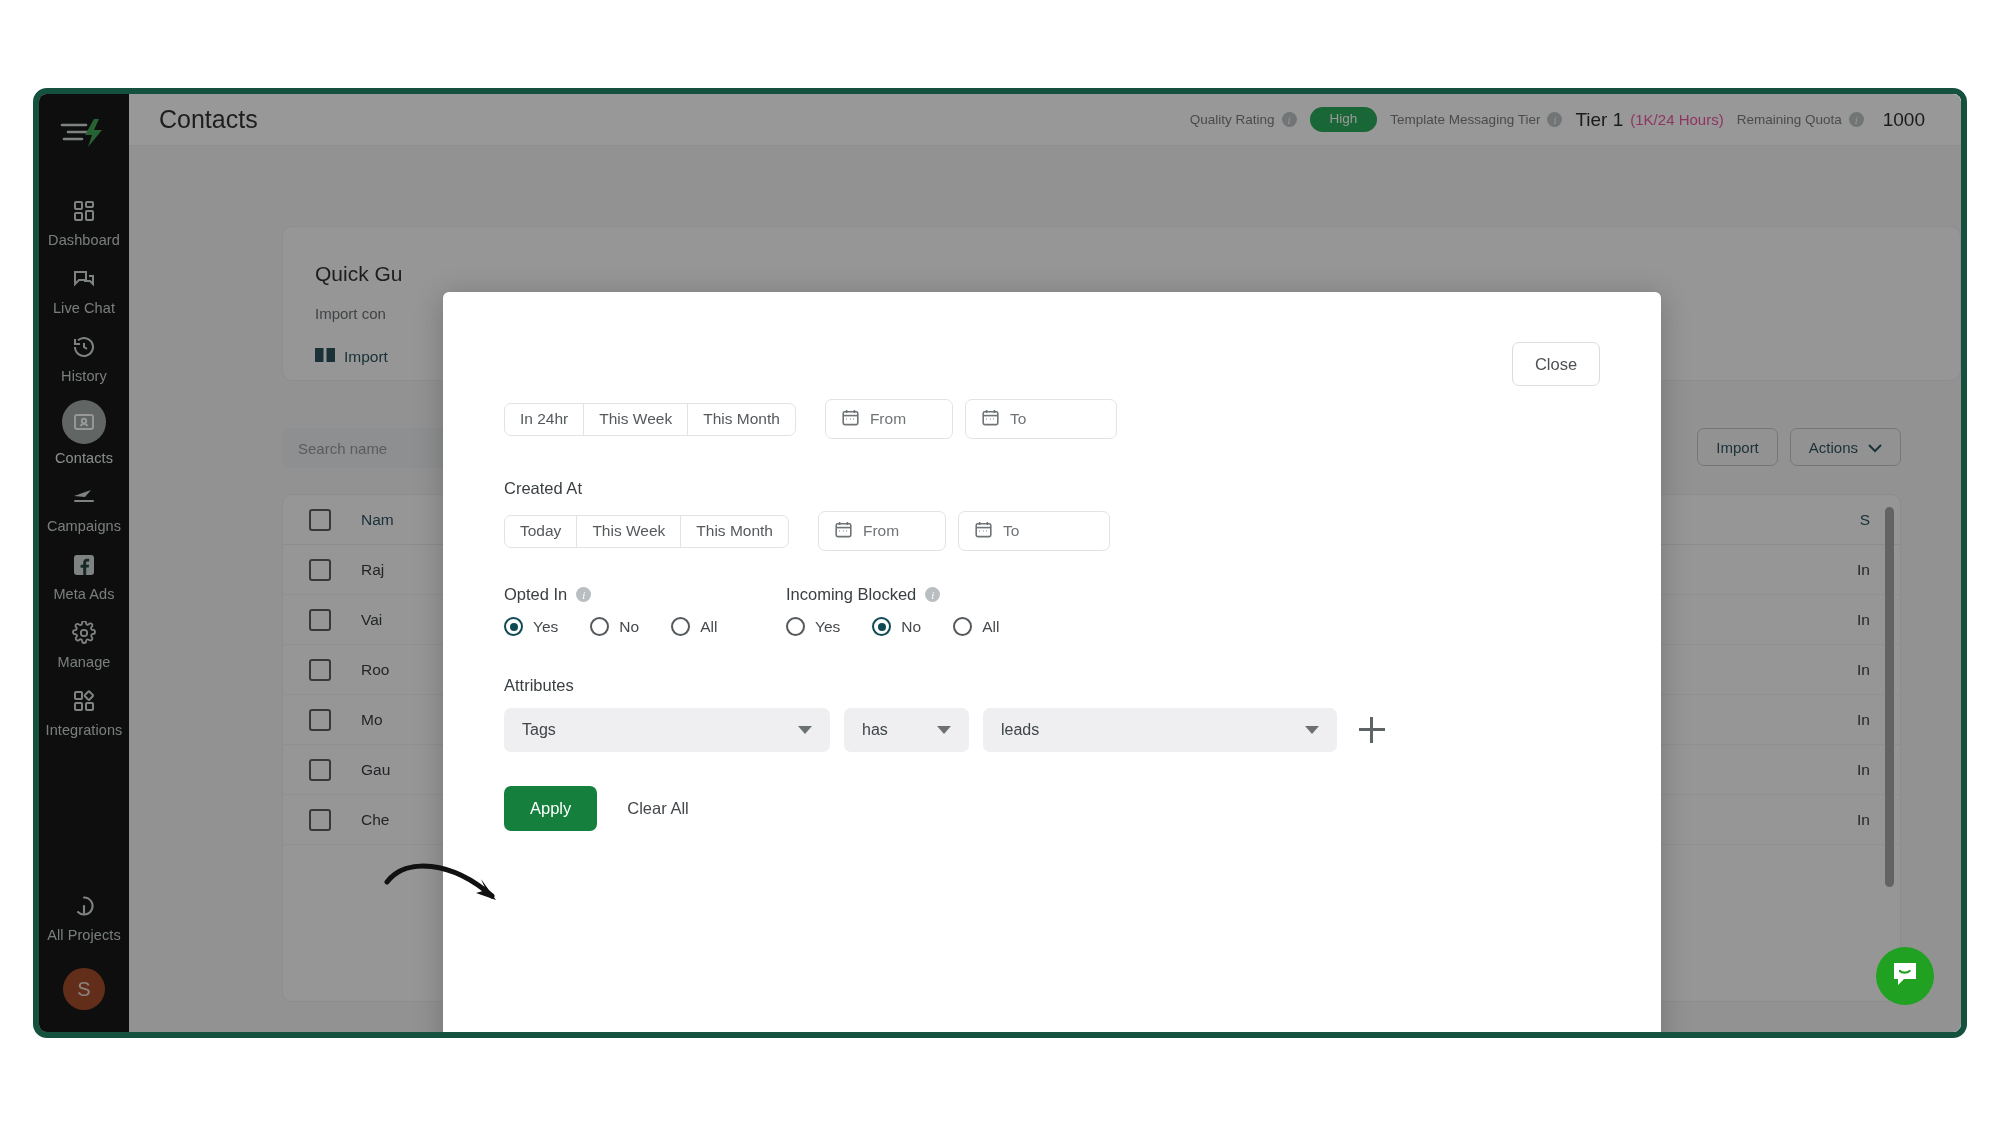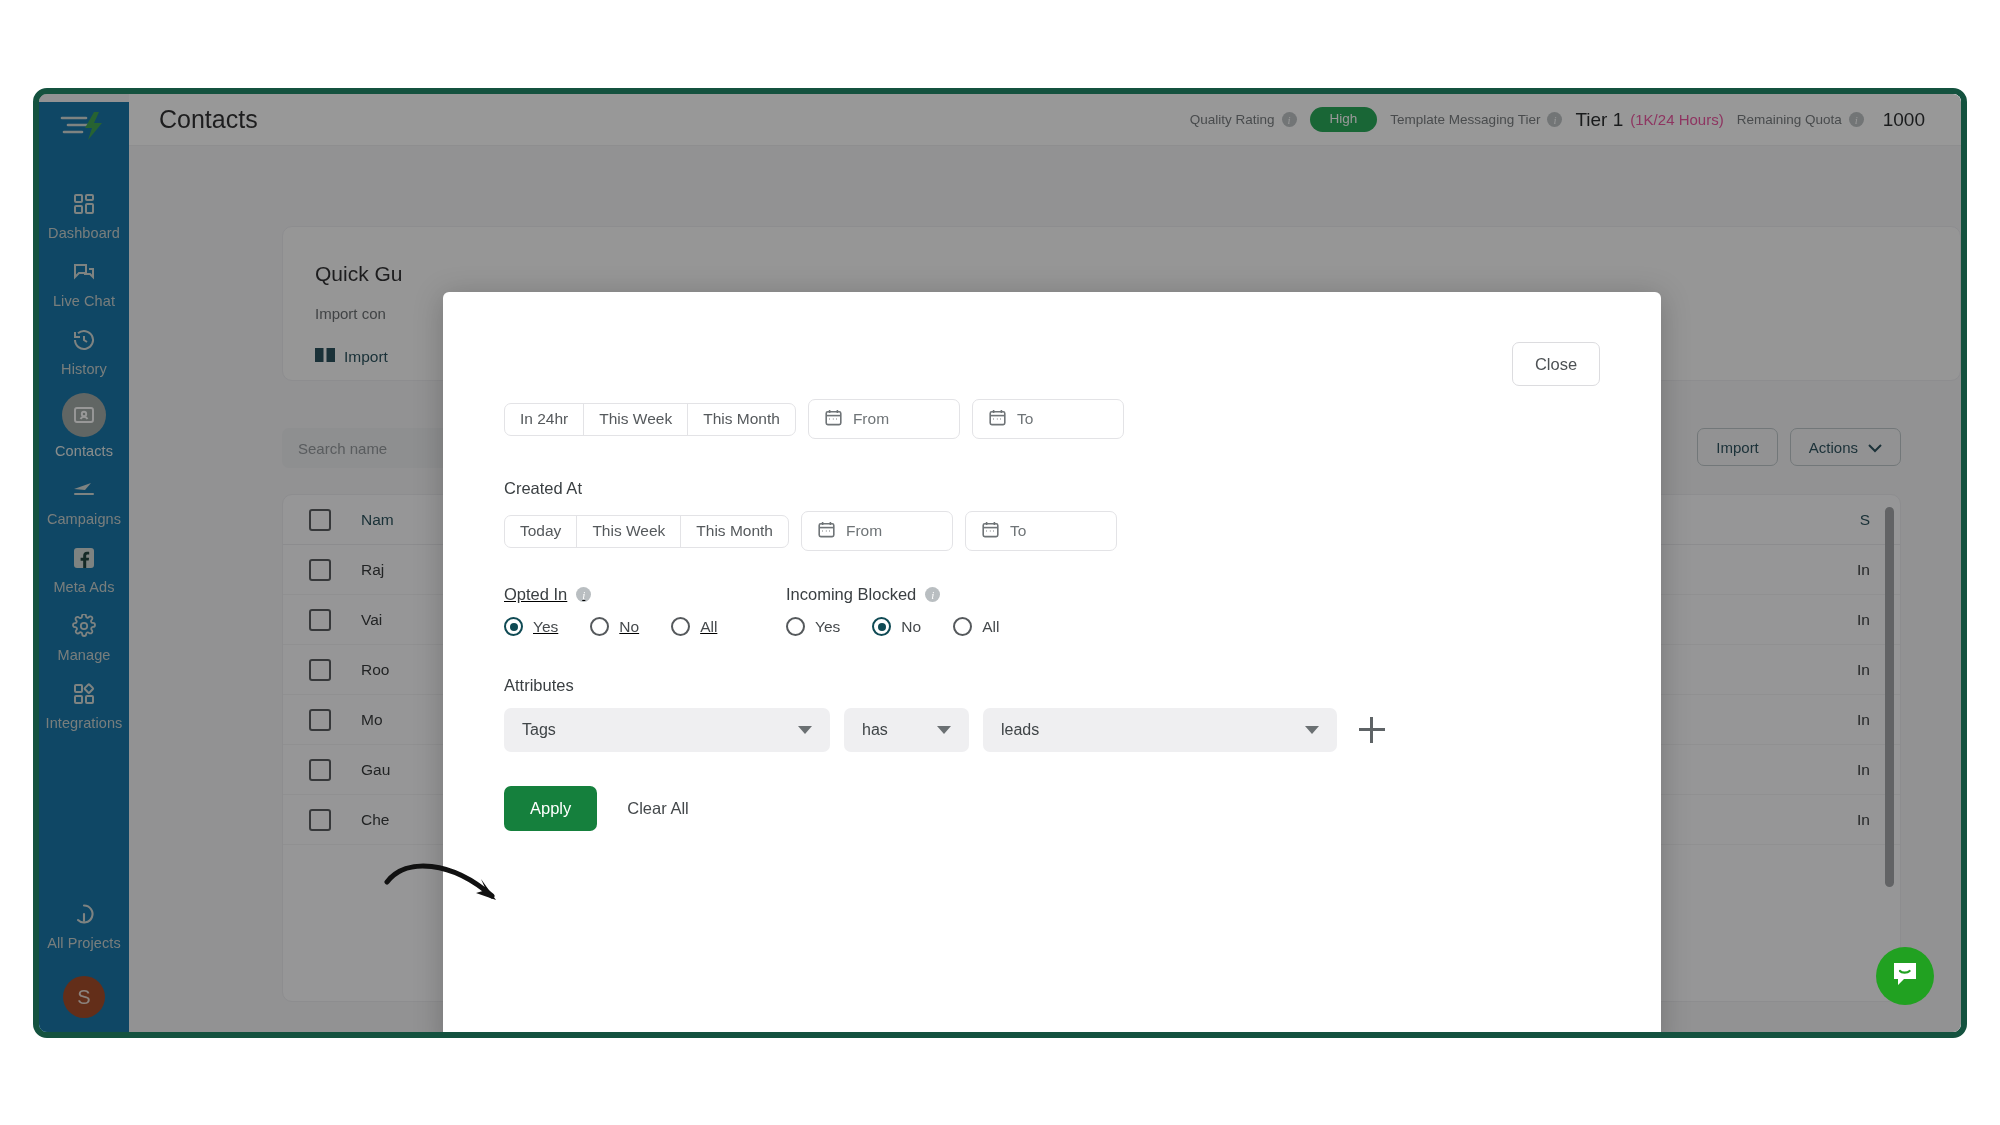--- a/index.html
+++ b/index.html
@@ -13,25 +13,25 @@
     position: absolute; left: 33px; top: 88px;
     width: 1934px; height: 950px;
     border: 6px solid #14523f;
     border-radius: 14px;
     background: #f4f4f6;
     overflow: hidden;
   }
 
   
   .sidebar {
-    position: absolute; left: 0; top: 8px;
+    position: absolute; left: 0; top: 0;
     width: 90px; height: 100%;
-    background: #0369a1;
+    background: #000000;
     display: flex; flex-direction: column; align-items: center;
-    padding-top: 4px;
+    padding-top: 19px;
     z-index: 2;
   }
   .logo { width: 56px; height: 40px; margin-bottom: 34px; position: relative; }
   .nav-item {
     width: 90px; padding: 9px 0 7px;
     display: flex; flex-direction: column; align-items: center;
     gap: 6px; cursor: pointer;
   }
   .nav-icon {
     width: 30px; height: 30px;
@@ -200,25 +200,25 @@
     padding: 0 15px; display: flex; align-items: center;
     font-size: 15.5px; color: #55595c; cursor: pointer;
     border-right: 1px solid #e3e3e6;
   }
   .seg:last-child { border-right: none; }
   .datefield {
     height: 40px; border: 1px solid #e3e3e6; border-radius: 7px;
     display: flex; align-items: center; gap: 11px; padding: 0 16px;
     font-size: 15.5px; color: #6f7477; background: #fff; cursor: pointer;
   }
-  .dw-from { width: 152px; }
+  .dw-from { width: 128px; margin-left: 17px; }
   .dw-to { width: 152px; }
 
   .radio-cols { display: flex; }
-  .radio-col-1 { width: 282px; text-decoration: underline; }
+  .radio-col-1 { width: 282px; }
   .radio-row { display: flex; align-items: center; gap: 0; margin-top: 4px; }
   .radio-item {
     display: flex; align-items: center; gap: 10px;
     margin-right: 32px; cursor: pointer;
   }
   .radio {
     width: 19px; height: 19px; border-radius: 50%;
     border: 2px solid #55595c; position: relative; flex: 0 0 auto;
   }
   .radio.on { border-color: #0f4a54; }

